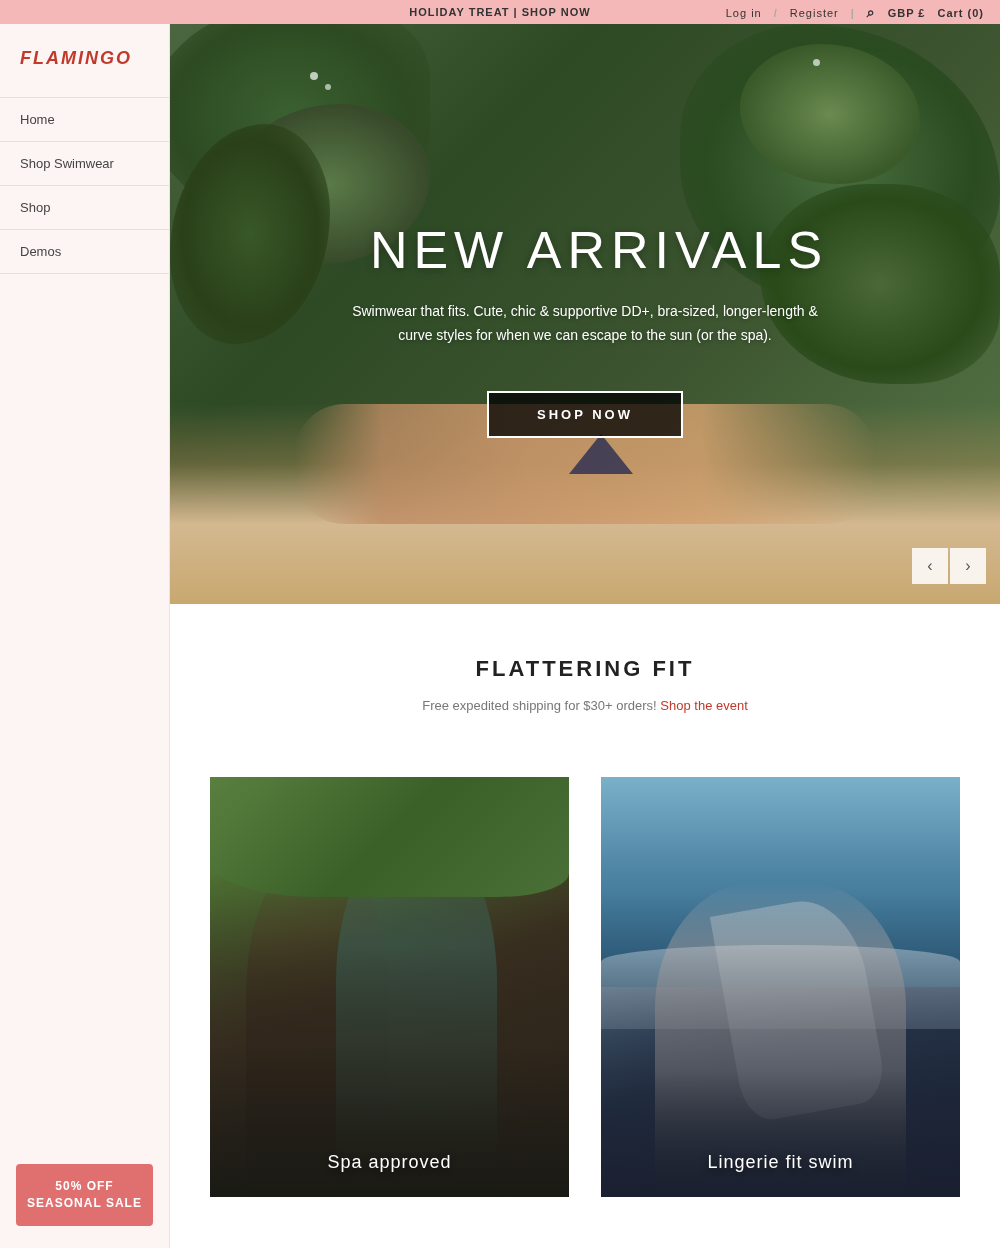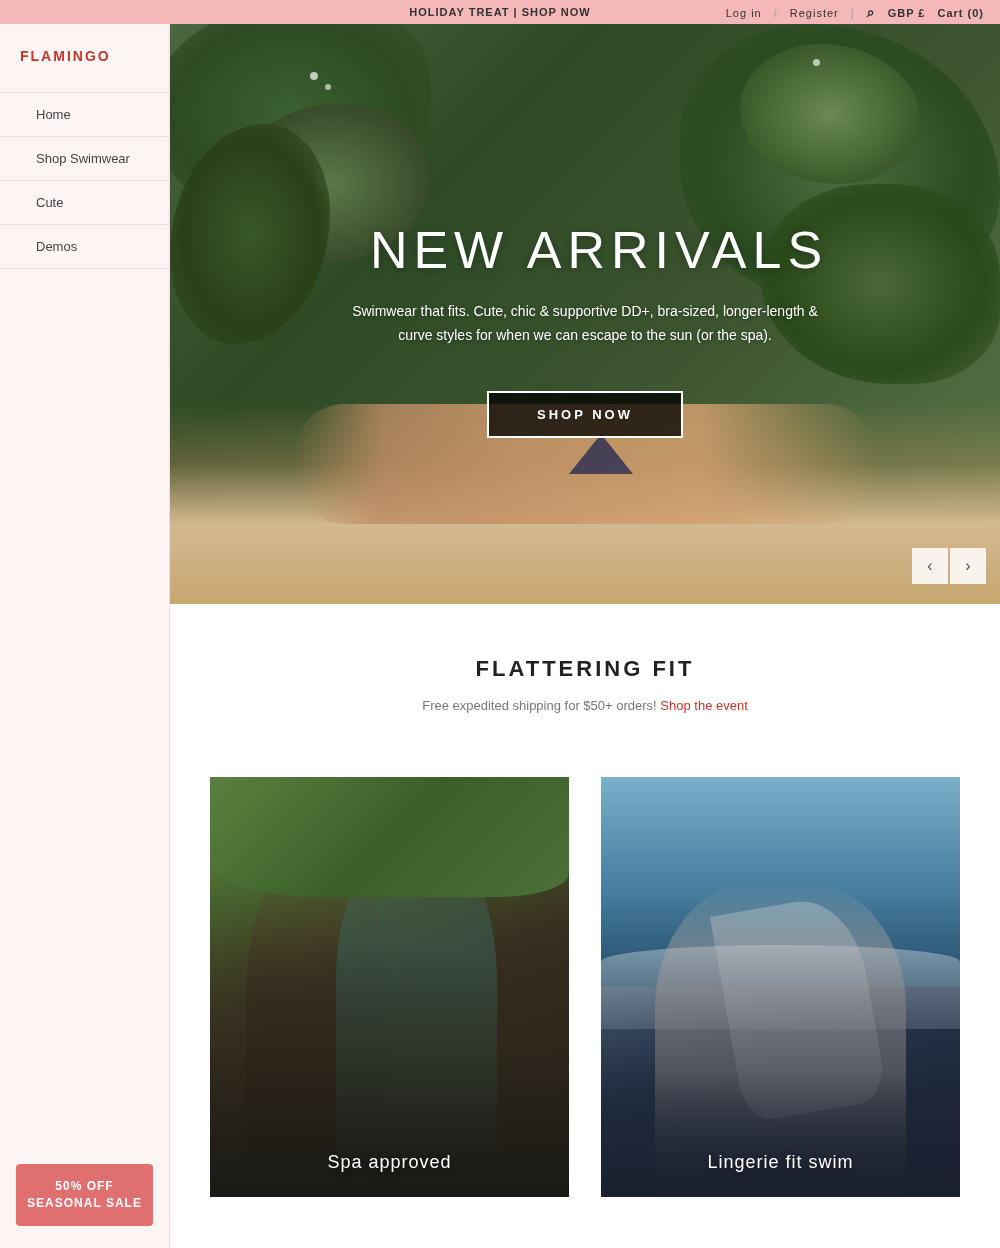--- a/index.html
+++ b/index.html
@@ -45,33 +45,34 @@
     .sidebar {
       width: 170px;
       min-width: 170px;
       background: #fdf5f4;
       padding: 24px 0 24px 0;
       display: flex;
       flex-direction: column;
       border-right: 1px solid #f0e0de;
     }
     .sidebar-logo {
-      font-size: 14px;
+      font-size: 18px;
       font-weight: 800;
       letter-spacing: 2px;
       color: #c0392b;
       padding: 0 20px 28px 20px;
       text-transform: uppercase;
+      font-style: italic;
     }
     .sidebar-nav {
       flex: 1;
     }
     .sidebar-nav-item {
       display: block;
-      padding: 14px 36px;
+      padding: 14px 20px;
       font-size: 13px;
       color: #444;
       text-decoration: none;
       cursor: pointer;
       border-bottom: 1px solid #eddede;
     }
     .sidebar-nav-item:first-child {
       border-top: 1px solid #eddede;
     }
 
@@ -268,21 +269,21 @@
   </div>
 </div>
 
 <div class="page-layout">
 
   <aside class="sidebar">
     <div class="sidebar-logo">FLAMINGO</div>
     <nav class="sidebar-nav">
       <a class="sidebar-nav-item">Home</a>
       <a class="sidebar-nav-item">Shop Swimwear</a>
-      <a class="sidebar-nav-item">Cute</a>
+      <a class="sidebar-nav-item">Shop</a>
       <a class="sidebar-nav-item">Demos</a>
     </nav>
     <button class="sidebar-sale-btn">
       <span>50% OFF</span><br>
       <span>SEASONAL SALE</span>
     </button>
   </aside>
 
   <main class="main-content">
 
@@ -312,21 +313,21 @@
         <button class="hero-cta-btn">SHOP NOW</button>
       </div>
 
       <button class="carousel-arrow carousel-arrow-prev">‹</button>
       <button class="carousel-arrow carousel-arrow-next">›</button>
     </section>
 
     <section class="flattering-section">
       <h2 class="flattering-title">FLATTERING FIT</h2>
       <p class="flattering-subtitle">
-        <span>Free expedited shipping for $50+ orders!</span>
+        <span>Free expedited shipping for $30+ orders!</span>
         <a>Shop the event</a>
       </p>
     </section>
 
     <div class="product-grid">
       <div class="product-card">
         <div class="product-card-bg card-bg-1">
 
           <div style="position:absolute;bottom:0;left:0;right:0;height:100%;background:linear-gradient(160deg,#7a9a50 0%,#4a6a30 20%,#3a3020 50%,#1a1810 100%);"></div>
           <div style="position:absolute;bottom:0;left:10%;width:40%;height:80%;background:linear-gradient(to top,#1a1810 0%,rgba(40,30,20,0.8) 40%,rgba(80,60,40,0.4) 80%,transparent 100%);border-radius:40% 40% 0 0;"></div>

